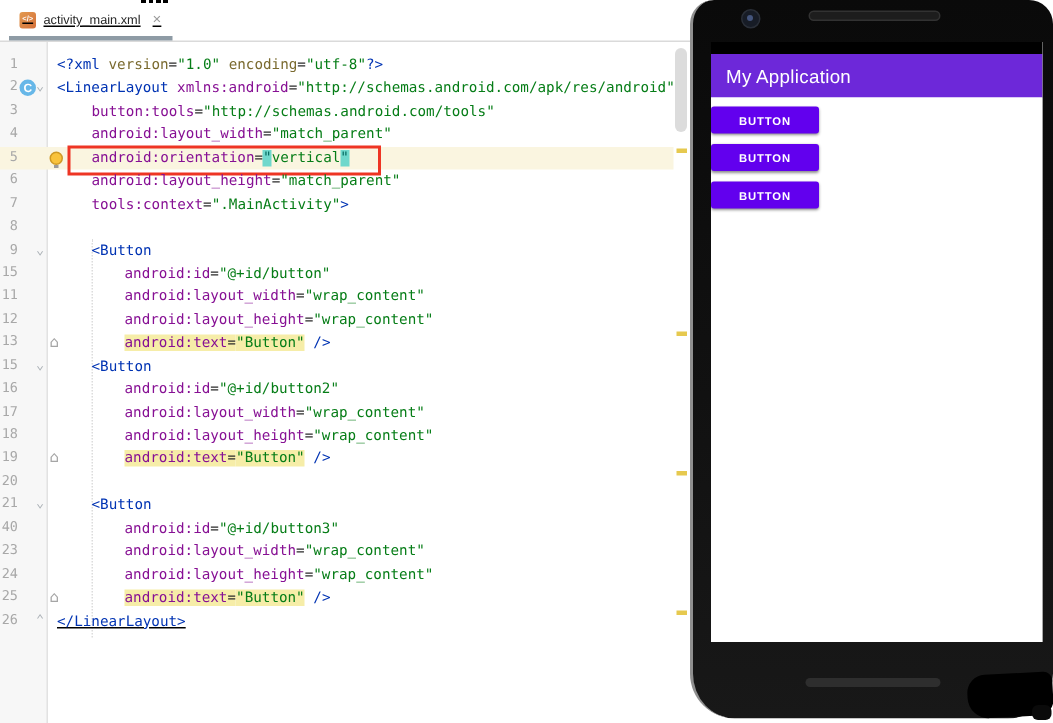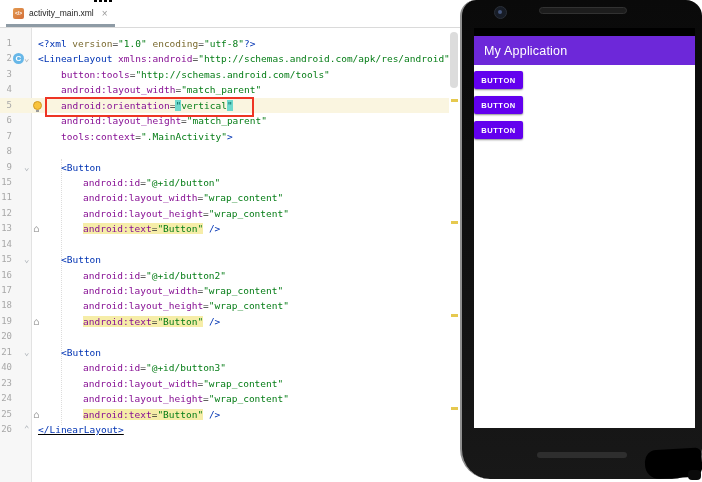--- a/index.html
+++ b/index.html
@@ -3,21 +3,21 @@
 <meta charset="utf-8">
 <style>
   html,body{margin:0;padding:0;background:#fff;}
   .stage{position:relative;width:702px;height:482px;background:#ffffff;overflow:hidden;
          font-family:"Liberation Sans",sans-serif;}
 
   
   .tabbar{position:absolute;left:0;top:0;width:460px;height:27px;background:#ffffff;
           border-bottom:1px solid #dadada;}
   .tab{position:absolute;left:6px;top:2px;height:22px;display:flex;align-items:center;gap:5px;
-       padding:0 7px;border-bottom:3px solid #8e9ba5;}
+       padding:0 7px;border-bottom:3px solid #8e9ba5;text-decoration:underline;}
   .fileicon{width:11px;height:11px;border-radius:2px;background:linear-gradient(135deg,#e39a50,#d4703a);
             color:#fff;font-size:5px;line-height:11px;text-align:center;font-weight:bold;}
   .tab-label{font-size:8.5px;color:#262626;}
   .tab-close{font-size:10px;color:#9a9a9a;margin-left:3px;}
   .artifact{position:absolute;left:94px;top:0;width:18px;height:2px;
             background:repeating-linear-gradient(90deg,#000 0 3px,transparent 3px 5px);}
 
   
   .editor{position:absolute;left:0;top:28px;width:460px;height:454px;background:#ffffff;}
   .gutter-bg{position:absolute;left:0;top:0;width:31px;height:100%;background:#f7f7f7;
@@ -58,21 +58,21 @@
           background:#171c26;border:1px solid #2a2f38;}
   .camera::after{content:"";position:absolute;left:3px;top:3px;width:4px;height:4px;border-radius:50%;background:#44557d;}
   .speaker-top{position:absolute;left:77px;top:7px;width:88px;height:7px;border-radius:4px;
                background:#1d1d1d;border:1px solid #323232;box-sizing:border-box;}
   .speaker-bottom{position:absolute;left:75px;top:452px;width:90px;height:6px;border-radius:3px;background:#2e2e2e;}
   .screen{position:absolute;left:12px;top:28px;width:221px;height:400px;background:#ffffff;overflow:hidden;}
   .statusbar{height:8px;background:#000000;}
   .appbar{height:29px;background:#6d28d9;color:#ffffff;display:flex;align-items:center;
           padding-left:10px;font-size:12.5px;letter-spacing:.2px;}
   .content{position:relative;background:#ffffff;height:363px;padding-top:6px;}
-  .abtn{width:49px;height:18px;margin:0 0 7px 0;background:#6200ee;border-radius:2px;
+  .abtn{width:72px;height:18px;margin:0 0 7px 0;background:#6200ee;border-radius:2px;
         color:#ffffff;font-size:7.5px;font-weight:bold;letter-spacing:.6px;
         display:flex;align-items:center;justify-content:center;box-shadow:0 1px 2px rgba(0,0,0,.45);}
   .smudge{position:absolute;left:645px;top:449px;width:57px;height:29px;background:#000;
           border-radius:12px 6px 10px 14px;transform:rotate(-3deg);}
   .smudge2{position:absolute;left:688px;top:470px;width:13px;height:10px;background:#0a0a0a;border-radius:4px;}
 </style>
 </head>
 <body>
 
 <div class="stage">
@@ -96,21 +96,20 @@
         <div class="code-row"><span class="ln">4</span><span class="gi"></span><span class="code-text" style="padding-left: 30px;"><span class="tk-a">android:layout_width</span><span class="tk-p">=</span><span class="tk-s">"match_parent"</span></span></div>
         <div class="code-row hl"><span class="ln">5</span><span class="gi"></span><span class="code-text" style="padding-left: 30px;"><span class="tk-a">android:orientation</span><span class="tk-p">=</span><span class="tk-q">"</span><span class="tk-s">vertical</span><span class="tk-q">"</span></span><div class="red-overlay"></div><span class="over ov-lightbulb"></span></div>
         <div class="code-row"><span class="ln">6</span><span class="gi"></span><span class="code-text" style="padding-left: 30px;"><span class="tk-a">android:layout_height</span><span class="tk-p">=</span><span class="tk-s">"match_parent"</span></span></div>
         <div class="code-row"><span class="ln">7</span><span class="gi"></span><span class="code-text" style="padding-left: 30px;"><span class="tk-a">tools:context</span><span class="tk-p">=</span><span class="tk-s">".MainActivity"</span><span class="tk-t">&gt;</span></span></div>
         <div class="code-row"><span class="ln">8</span><span class="gi"></span><span class="code-text" style="padding-left: 7px;"></span></div>
         <div class="code-row"><span class="ln">9</span><span class="gi"><span class="ic ic-fold-down">⌄</span></span><span class="code-text" style="padding-left: 30px;"><span class="tk-t">&lt;Button</span></span></div>
         <div class="code-row"><span class="ln">15</span><span class="gi"></span><span class="code-text" style="padding-left: 52px;"><span class="tk-a">android:id</span><span class="tk-p">=</span><span class="tk-s">"@+id/button"</span></span></div>
         <div class="code-row"><span class="ln">11</span><span class="gi"></span><span class="code-text" style="padding-left: 52px;"><span class="tk-a">android:layout_width</span><span class="tk-p">=</span><span class="tk-s">"wrap_content"</span></span></div>
         <div class="code-row"><span class="ln">12</span><span class="gi"></span><span class="code-text" style="padding-left: 52px;"><span class="tk-a">android:layout_height</span><span class="tk-p">=</span><span class="tk-s">"wrap_content"</span></span></div>
         <div class="code-row"><span class="ln">13</span><span class="gi"></span><span class="code-text" style="padding-left: 52px;"><span class="tk-a yhl">android:text</span><span class="tk-p yhl">=</span><span class="tk-s yhl">"Button"</span><span class="tk-p"> </span><span class="tk-t">/&gt;</span></span><span class="over ov-resource">⌂</span></div>
-        <div class="code-row"><span class="ln">14</span><span class="gi"></span><span class="code-text" style="padding-left: 7px;"></span></div>
         <div class="code-row"><span class="ln">15</span><span class="gi"><span class="ic ic-fold-down">⌄</span></span><span class="code-text" style="padding-left: 30px;"><span class="tk-t">&lt;Button</span></span></div>
         <div class="code-row"><span class="ln">16</span><span class="gi"></span><span class="code-text" style="padding-left: 52px;"><span class="tk-a">android:id</span><span class="tk-p">=</span><span class="tk-s">"@+id/button2"</span></span></div>
         <div class="code-row"><span class="ln">17</span><span class="gi"></span><span class="code-text" style="padding-left: 52px;"><span class="tk-a">android:layout_width</span><span class="tk-p">=</span><span class="tk-s">"wrap_content"</span></span></div>
         <div class="code-row"><span class="ln">18</span><span class="gi"></span><span class="code-text" style="padding-left: 52px;"><span class="tk-a">android:layout_height</span><span class="tk-p">=</span><span class="tk-s">"wrap_content"</span></span></div>
         <div class="code-row"><span class="ln">19</span><span class="gi"></span><span class="code-text" style="padding-left: 52px;"><span class="tk-a yhl">android:text</span><span class="tk-p yhl">=</span><span class="tk-s yhl">"Button"</span><span class="tk-p"> </span><span class="tk-t">/&gt;</span></span><span class="over ov-resource">⌂</span></div>
         <div class="code-row"><span class="ln">20</span><span class="gi"></span><span class="code-text" style="padding-left: 7px;"></span></div>
         <div class="code-row"><span class="ln">21</span><span class="gi"><span class="ic ic-fold-down">⌄</span></span><span class="code-text" style="padding-left: 30px;"><span class="tk-t">&lt;Button</span></span></div>
         <div class="code-row"><span class="ln">40</span><span class="gi"></span><span class="code-text" style="padding-left: 52px;"><span class="tk-a">android:id</span><span class="tk-p">=</span><span class="tk-s">"@+id/button3"</span></span></div>
         <div class="code-row"><span class="ln">23</span><span class="gi"></span><span class="code-text" style="padding-left: 52px;"><span class="tk-a">android:layout_width</span><span class="tk-p">=</span><span class="tk-s">"wrap_content"</span></span></div>
         <div class="code-row"><span class="ln">24</span><span class="gi"></span><span class="code-text" style="padding-left: 52px;"><span class="tk-a">android:layout_height</span><span class="tk-p">=</span><span class="tk-s">"wrap_content"</span></span></div>

